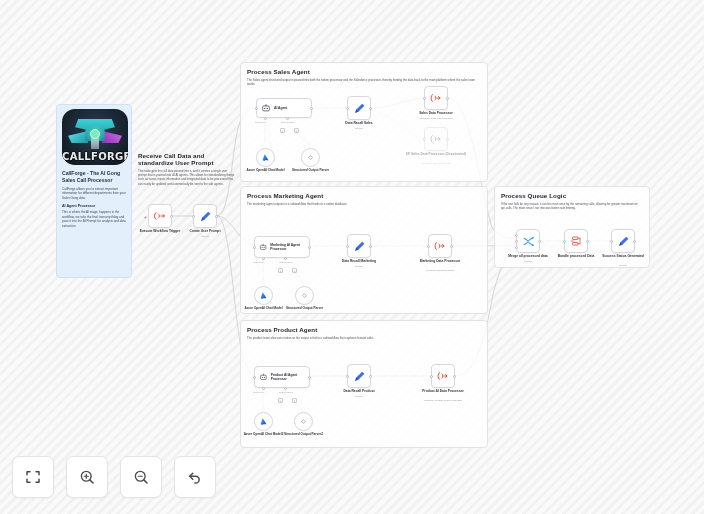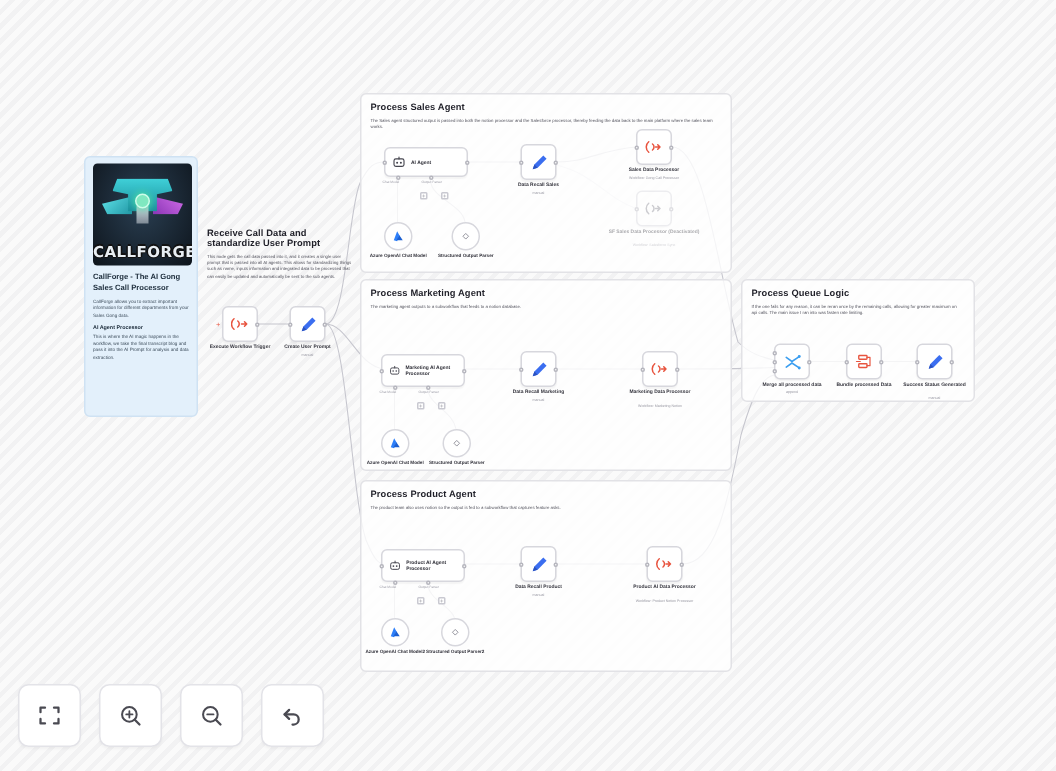--- a/index.html
+++ b/index.html
@@ -24,22 +24,22 @@
   #sidebar-note {
     left: 56px; top: 104px;
     width: 76px; height: 174px;
     background: #e3f0fb;
     border: 1px solid #cfe2f3;
     border-radius: 4px;
     padding: 4px 5px;
     overflow: hidden;
   }
   #logo-box {
-    width: 66px; height: 68px;
-    border-radius: 3px;
+    width: 66px; height: 56px;
+    border-radius: 13px;
     background: radial-gradient(ellipse at 50% 40%, #2a3f52 0%, #16212c 70%, #0d141b 100%);
     position: relative;
     overflow: hidden;
     margin-bottom: 5px;
   }
   .anvil-body {
     position: absolute; left: 13px; top: 10px;
     width: 40px; height: 22px;
     background: linear-gradient(180deg, #3fd0d8 0%, #1b8f9b 100%);
     clip-path: polygon(8% 0%, 92% 0%, 100% 38%, 74% 48%, 74% 100%, 26% 100%, 26% 48%, 0% 38%);

